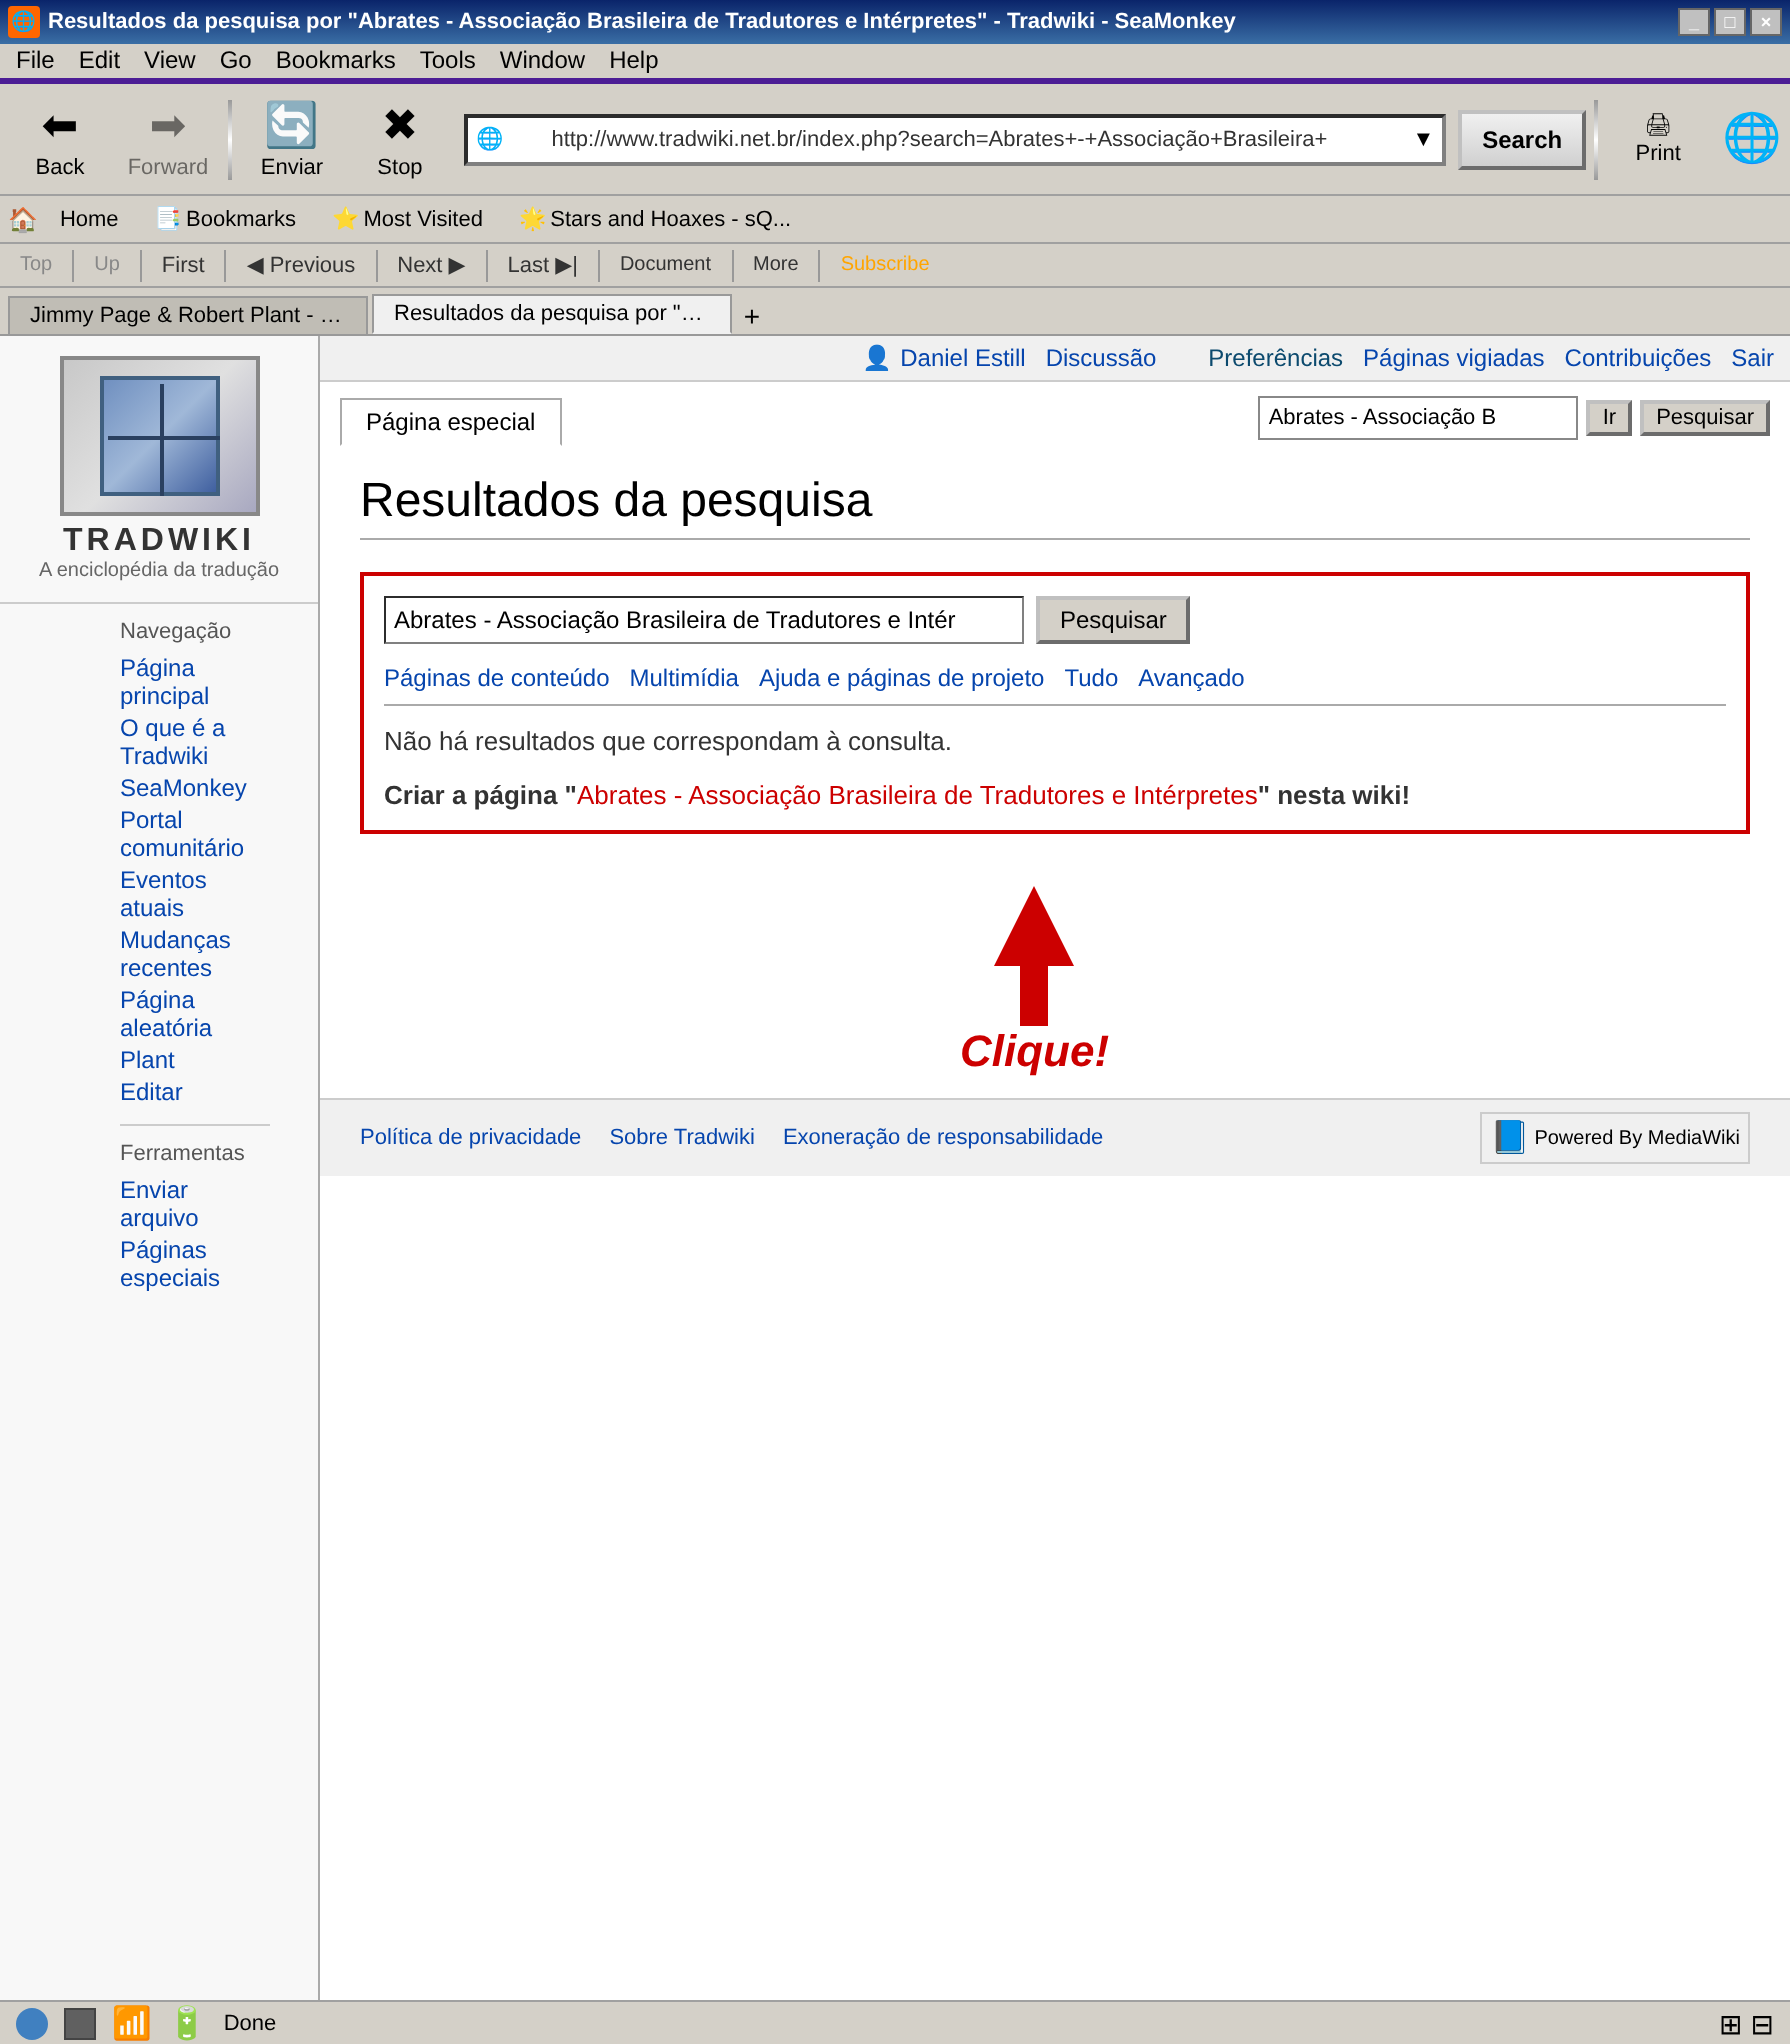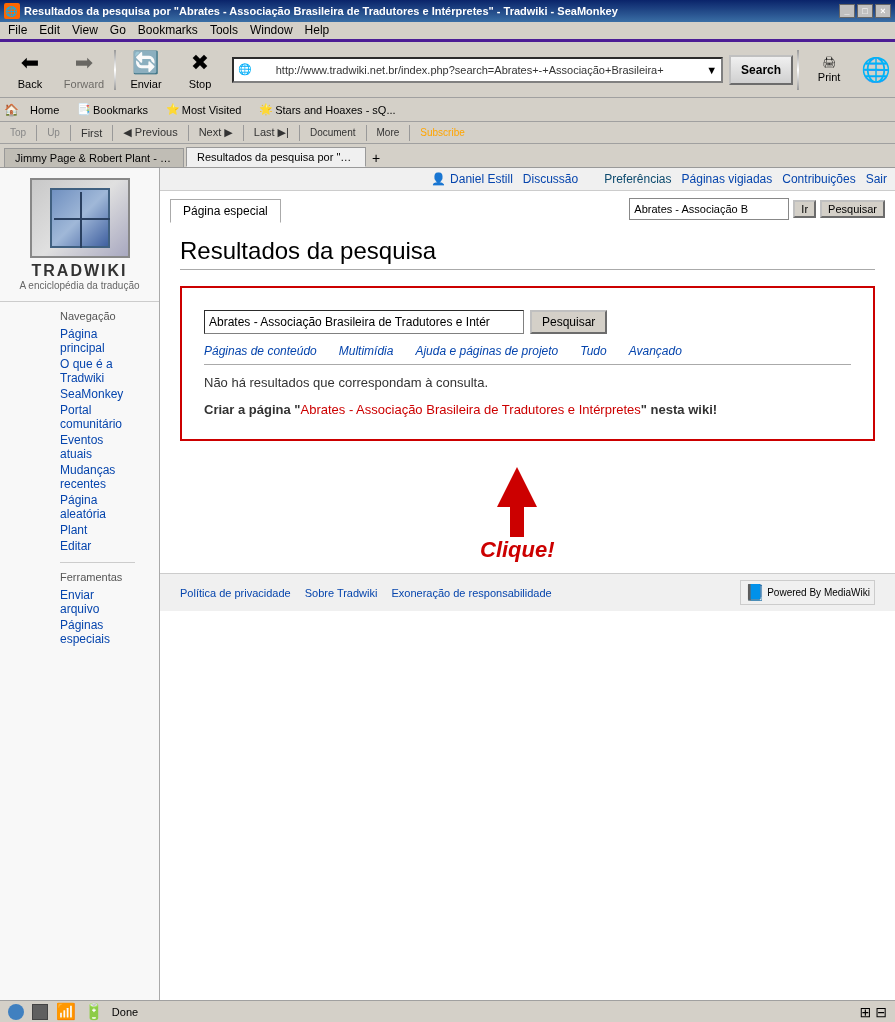--- a/index.html
+++ b/index.html
@@ -302,21 +302,21 @@
       font-weight: normal;
       color: #000;
       margin-bottom: 16px;
       border-bottom: 1px solid #aaa;
       padding-bottom: 4px;
     }
 
     
     .search-box-wrapper {
       border: 2px solid #cc0000;
-      padding: 22px;
+      padding: 10px;
       margin-bottom: 16px;
     }
     .search-input-row {
       display: flex;
       align-items: center;
       margin-bottom: 10px;
       gap: 6px;
     }
     .search-input {
       width: 320px;
@@ -328,25 +328,24 @@
     .pesquisar-btn {
       background: #d4d0c8;
       border: 2px outset #c0c0c0;
       padding: 2px 10px;
       font-size: 12px;
       cursor: pointer;
       height: 24px;
     }
     .search-tabs {
       display: flex;
-      gap: 22px;
+      gap: 10px;
       border-bottom: 1px solid #aaa;
       padding-bottom: 6px;
       margin-bottom: 10px;
-      font-style: italic;
     }
     .search-tab-link {
       color: #0645ad;
       text-decoration: none;
       font-size: 12px;
       cursor: pointer;
     }
 
     .no-results {
       font-size: 13px;

